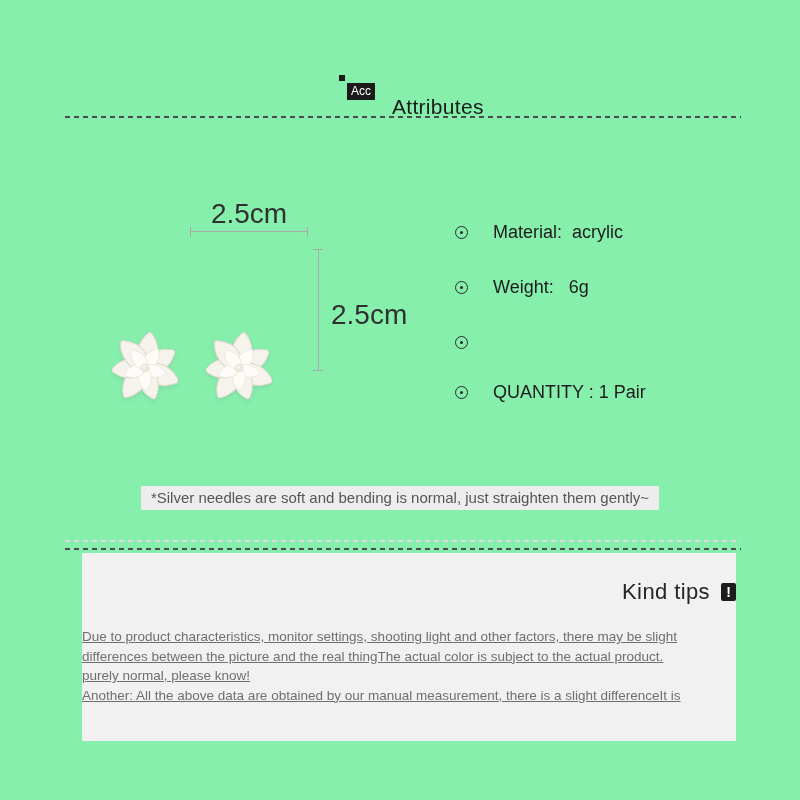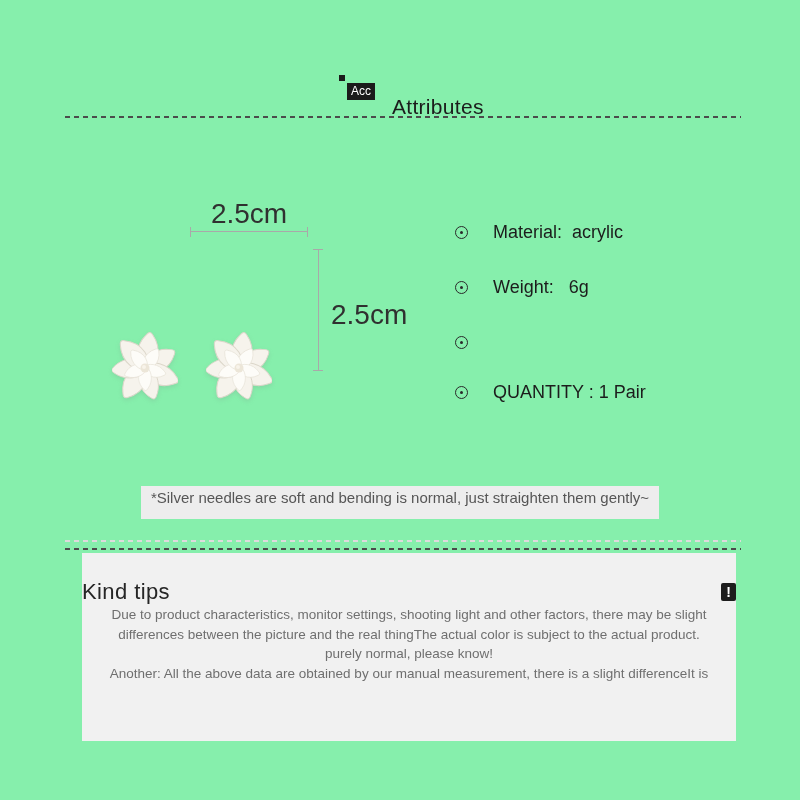--- a/index.html
+++ b/index.html
@@ -39,29 +39,29 @@
   .flower{position:absolute;filter:drop-shadow(0 2px 2px rgba(120,120,130,0.18));}
   
   .attrs{list-style:none;margin:0;padding:0;}
   .attr{position:absolute;left:455px;height:24px;display:flex;align-items:center;gap:25px;}
   .bullet{flex:0 0 auto;width:11px;height:11px;border:1.5px solid #2a2a2a;border-radius:50%;position:relative;}
   .bullet::after{content:"";position:absolute;left:50%;top:50%;width:3px;height:3px;
     margin:-1.5px 0 0 -1.5px;background:#2a2a2a;border-radius:50%;}
   .attr-text{font-size:18px;color:#1c1c1c;white-space:pre;}
   
   .note-row{position:absolute;left:0;top:486px;width:800px;text-align:center;}
-  .note{display:inline-block;background:#ededed;color:#565656;font-size:15px;padding:3px 10px 13px;}
+  .note{display:inline-block;background:#ededed;color:#565656;font-size:15px;padding:3px 10px 4px;}
   
   .tips{position:absolute;left:82px;top:553px;width:654px;height:188px;background:#f1f1f1;
     box-sizing:border-box;padding-top:26px;}
-  .tips-title-row{display:flex;align-items:center;justify-content:space-between;gap:11px;height:26px;}
+  .tips-title-row{display:flex;align-items:center;justify-content:flex-end;gap:11px;height:26px;}
   .tips-title{font-size:22px;font-weight:500;color:#262626;letter-spacing:0.4px;}
   .excl{width:15px;height:18px;background:#1d1d1d;color:#ffffff;border-radius:2px;
     display:flex;align-items:center;justify-content:center;font-size:14px;font-weight:bold;line-height:1;}
-  .tips-body{text-align:center;font-size:13.5px;line-height:19.5px;color:#6f6f6f;}
+  .tips-body{margin-top:22px;font-size:13.5px;line-height:19.5px;color:#6f6f6f;text-decoration:underline;}
 </style>
 </head>
 <body>
 
 <div class="page">
 
   <span class="mini-square"></span>
   <span class="badge">Acc</span>
   <h1 class="page-title">Attributes</h1>
 

